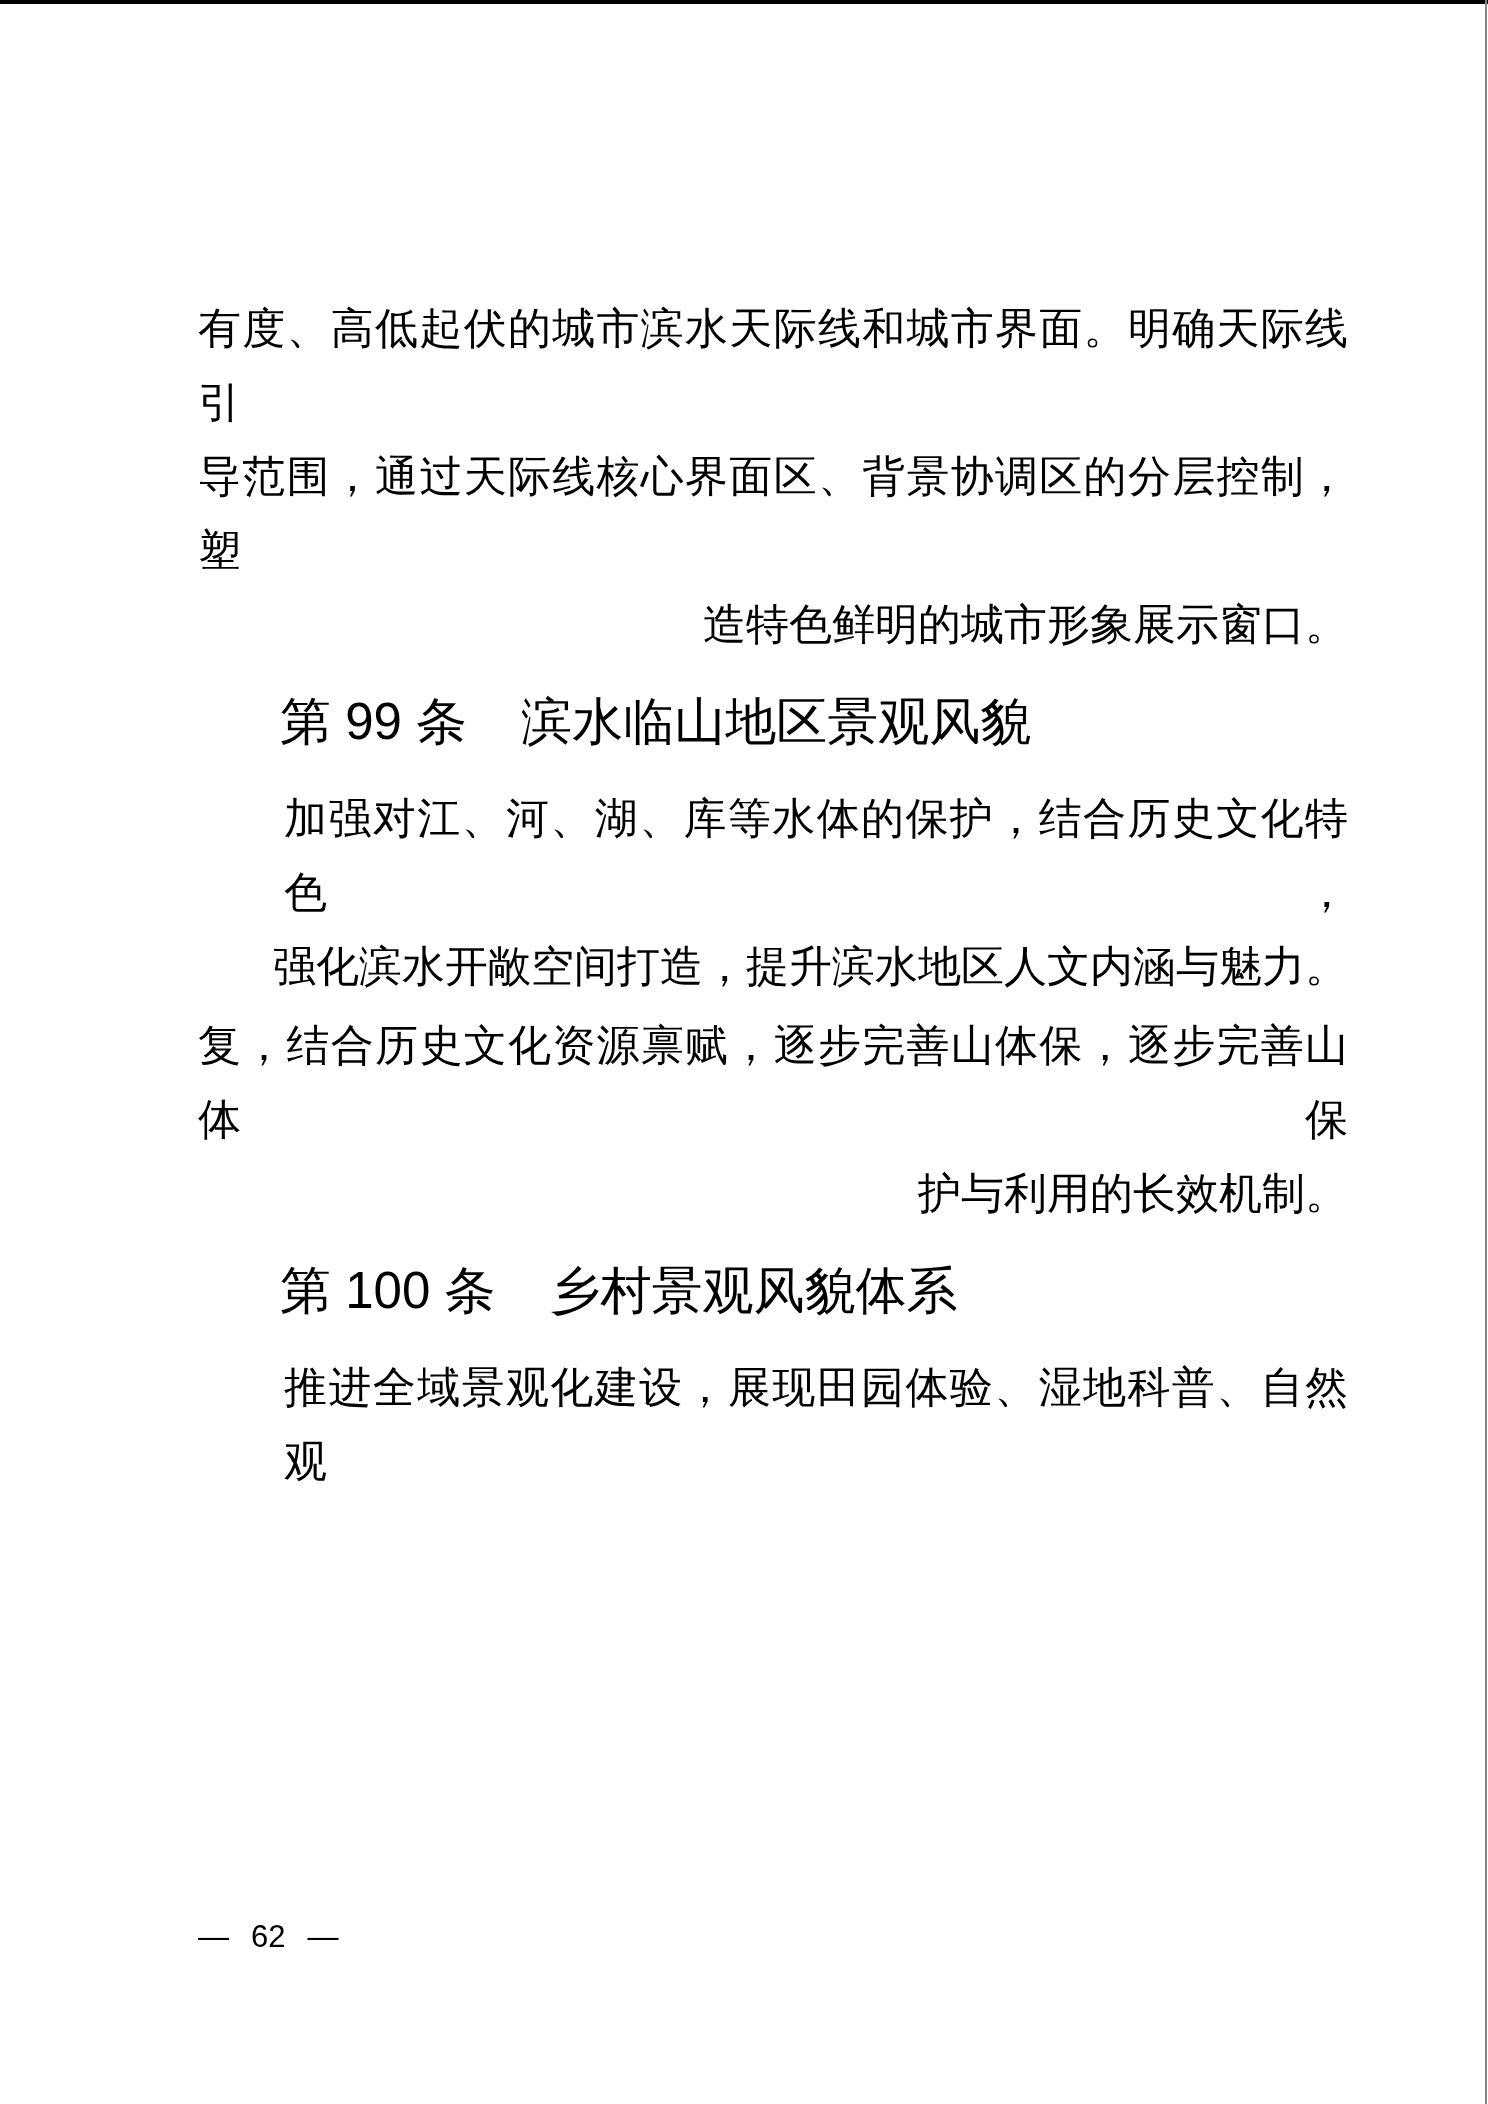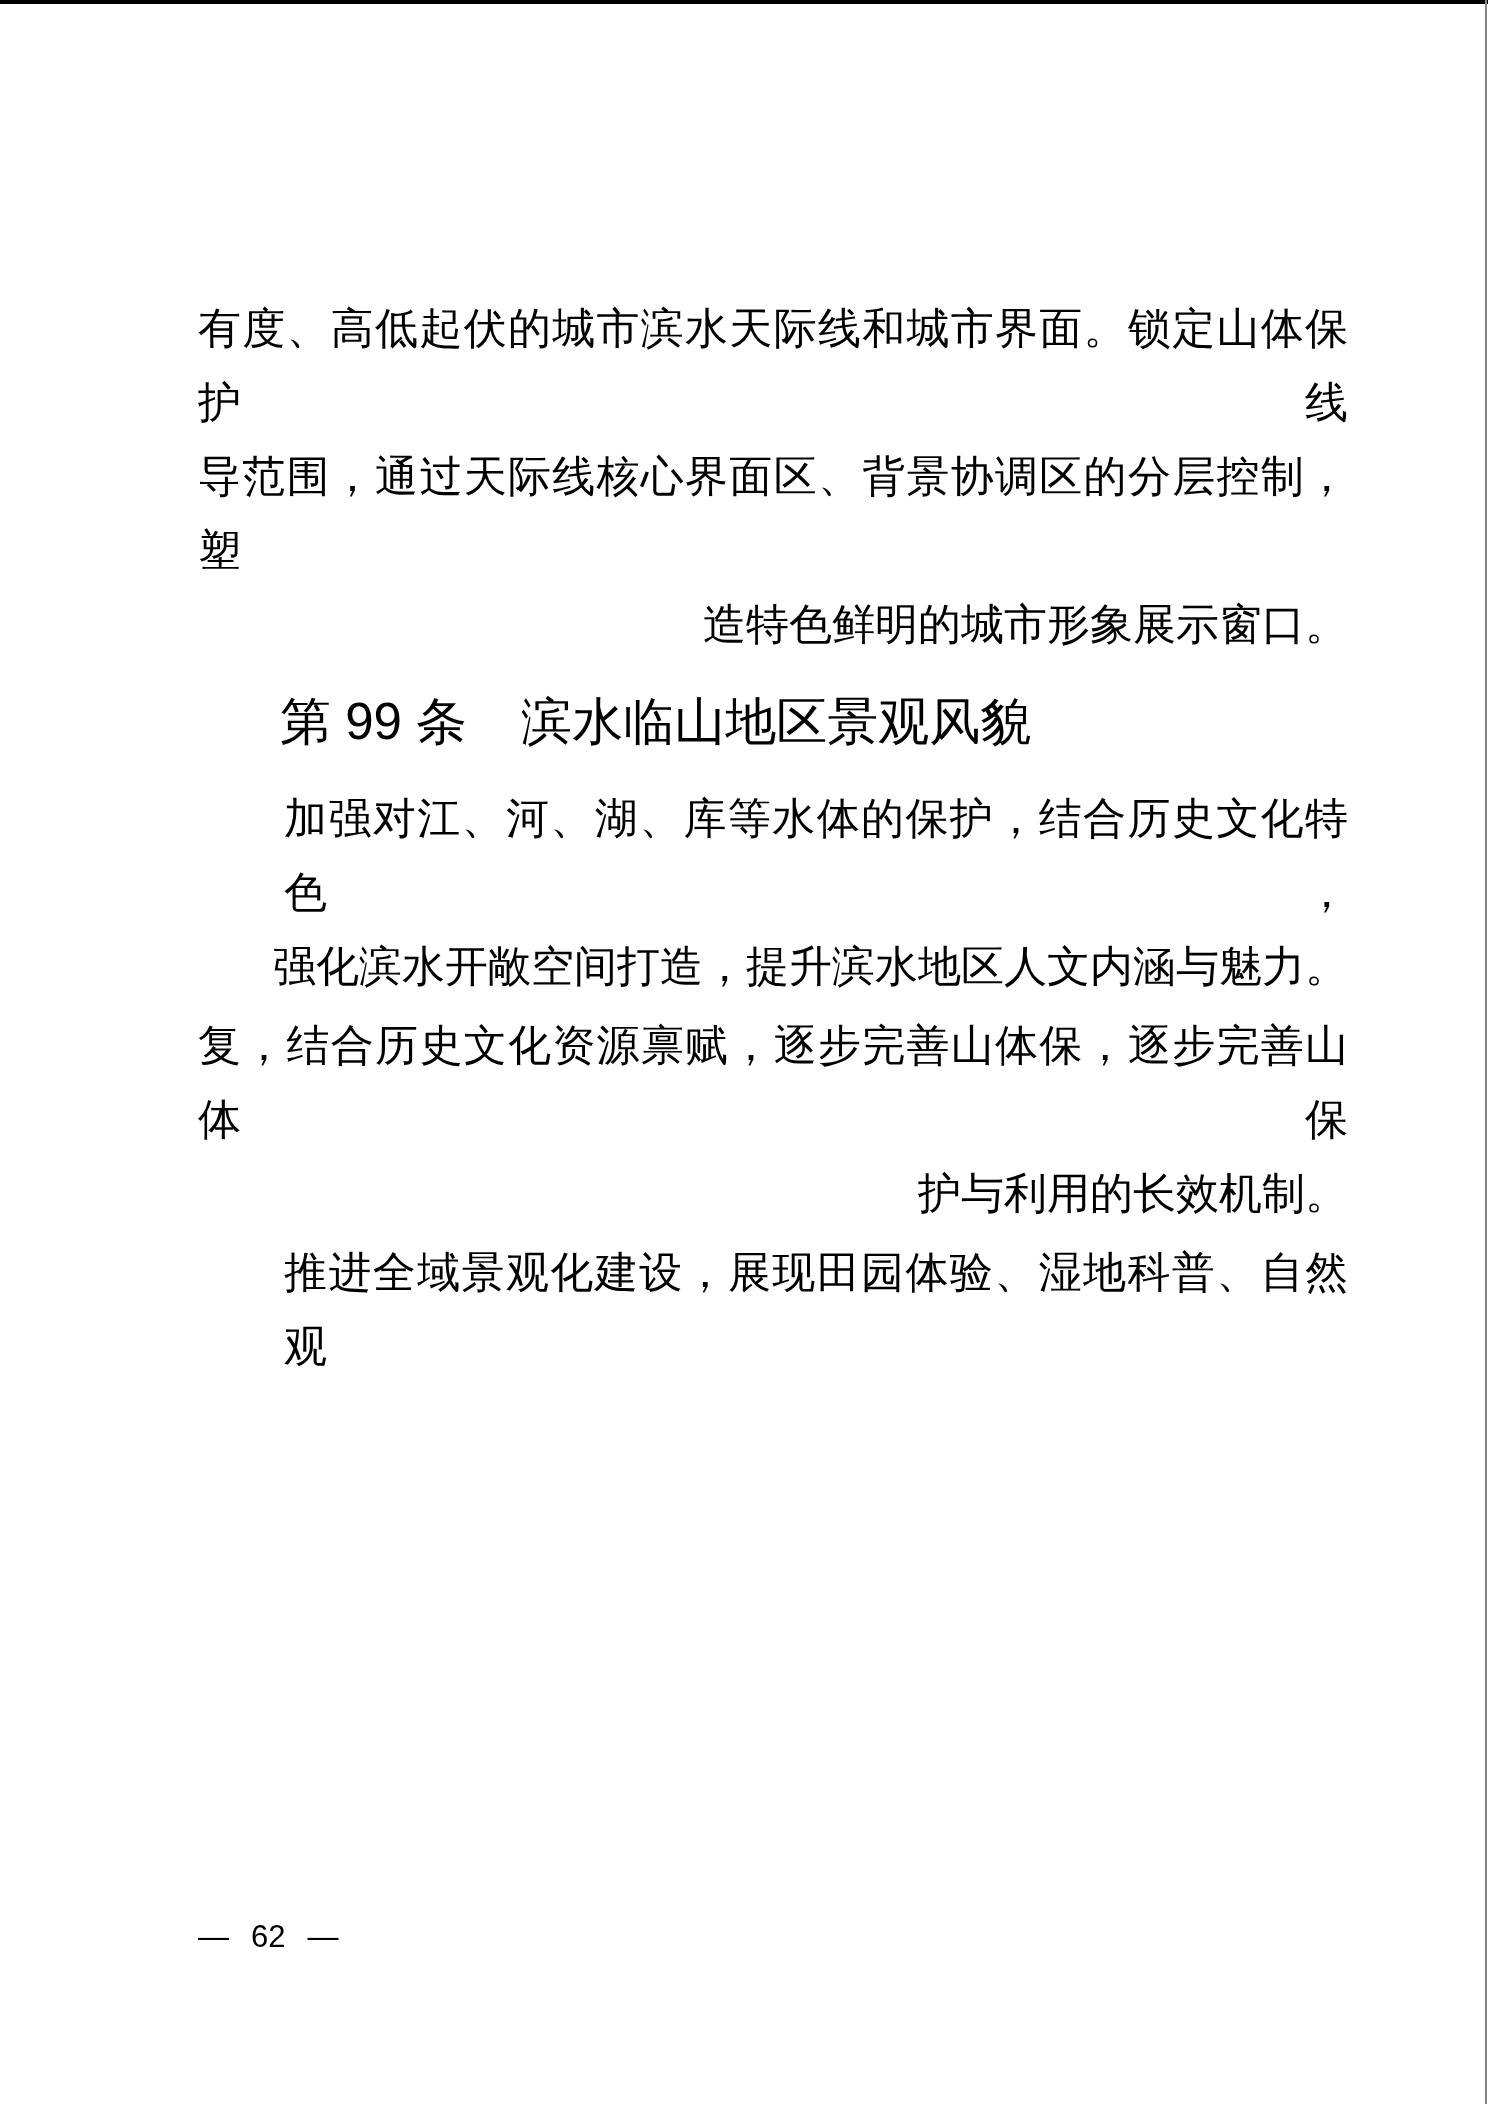--- a/index.html
+++ b/index.html
@@ -53,41 +53,45 @@
 </style>
 </head>
 <body>
 
 <div class="top-border"></div>
 <div class="right-border"></div>
 
 <div class="doc">
 
   <div class="para">
-    <span class="line j">有度、高低起伏的城市滨水天际线和城市界面。锁定山体保护线</span>
+    <span class="line j">有度、高低起伏的城市滨水天际线和城市界面。明确天际线引</span>
     <span class="line j">导范围，通过天际线核心界面区、背景协调区的分层控制，塑</span>
     <span class="line">造特色鲜明的城市形象展示窗口。</span>
   </div>
 
 
   <div class="heading">
     <span class="num">第 99 条</span>
     <span class="title">滨水临山地区景观风貌</span>
   </div>
 
   <div class="para">
     <span class="line j ind">加强对江、河、湖、库等水体的保护，结合历史文化特色，</span>
     <span class="line">强化滨水开敞空间打造，提升滨水地区人文内涵与魅力。</span>
   </div>
 
   <div class="para">
     <span class="line j">复，结合历史文化资源禀赋，逐步完善山体保，逐步完善山体保</span>
     <span class="line">护与利用的长效机制。</span>
   </div>
 
+  <div class="heading">
+    <span class="num">第 100 条</span>
+    <span class="title">乡村景观风貌体系</span>
+  </div>
 
   <div class="para">
     <span class="line j ind">推进全域景观化建设，展现田园体验、湿地科普、自然观</span>
 
   </div>
 
 </div>
 
 <div class="footer">
   <span class="dash">—</span><span class="num">62</span><span class="dash">—</span>

